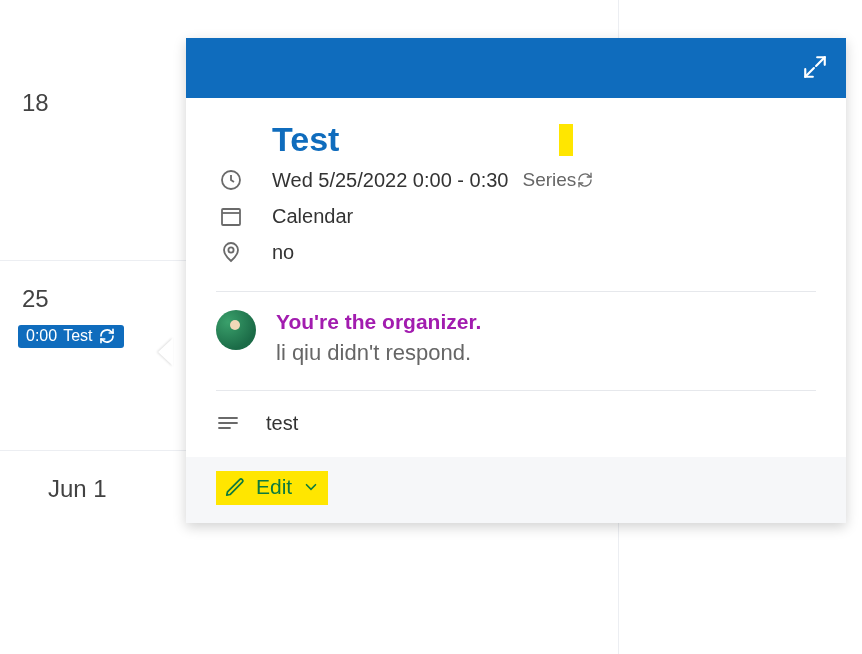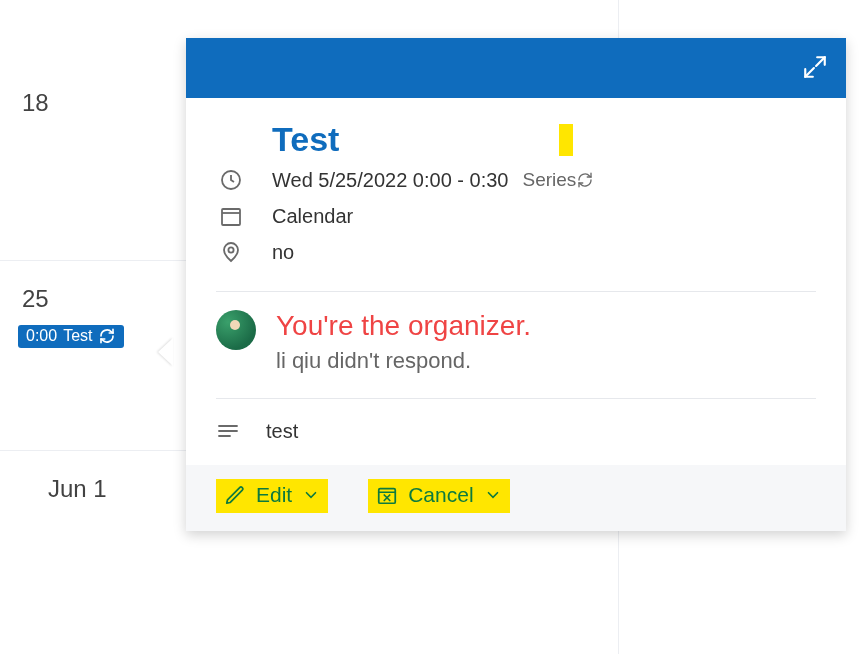--- a/index.html
+++ b/index.html
@@ -120,30 +120,30 @@
   .avatar {
     width: 40px; height: 40px; border-radius: 50%;
     background: radial-gradient(circle at 30% 30%, #3aa06b, #1b6b47 70%);
     position: relative;
   }
   .avatar::after{
     content:""; position:absolute; left:14px; top:10px; width:10px;height:10px;
     background:#f2d9b8; border-radius:50%;
   }
   .org-texts { margin-left: 20px; }
-  .org-main { font-size: 28px; color: #ef4444; }
+  .org-main { font-size: 21px; color: #a21caf; font-weight: bold; }
   .org-sub { font-size: 22px; color: #666; margin-top: 6px; }
   .notes-row { display:flex; align-items:center; margin-top:20px; font-size:20px; color:#333;}
   .notes-row .txt { margin-left: 26px; }
   .pv-footer {
     margin-top: 22px;
     background: #f6f7f9;
     padding: 14px 30px 18px 30px;
     display: flex;
-    gap: 40px;
+    gap: 28px;
   }
   .action-btn {
     display: inline-flex;
     align-items: center;
     gap: 10px;
     padding: 4px 8px 6px 8px;
     font-size: 21px;
     color: #0d7a3e;
     background: #ffe600;
     cursor: pointer;
@@ -276,29 +276,14 @@
         </svg>
       </span>
       <span>Edit</span>
       <span>
         <svg width="18" height="18" viewBox="0 0 24 24" fill="none" stroke="#0d7a3e" stroke-width="2.2" stroke-linecap="round">
             <polyline points="6 9 12 15 18 9"></polyline>
           </svg>
       </span>
     </div>
 
-    <div class="action-btn">
-      <span class="ico">
-        <svg width="22" height="22" viewBox="0 0 24 24" fill="none" stroke="#0d7a3e" stroke-width="1.9" stroke-linecap="round" stroke-linejoin="round">
-          <rect x="3" y="5" width="18" height="16" rx="1.5"></rect>
-            <path d="M3 9h18"></path>
-          <path d="M9 12l6 6M15 12l-6 6"></path>
-        </svg>
-      </span>
-      <span>Cancel</span>
-      <span>
-        <svg width="18" height="18" viewBox="0 0 24 24" fill="none" stroke="#0d7a3e" stroke-width="2.2" stroke-linecap="round">
-            <polyline points="6 9 12 15 18 9"></polyline>
-          </svg>
-      </span>
-    </div>
   </div>
 </div>
 
 </body></html>

